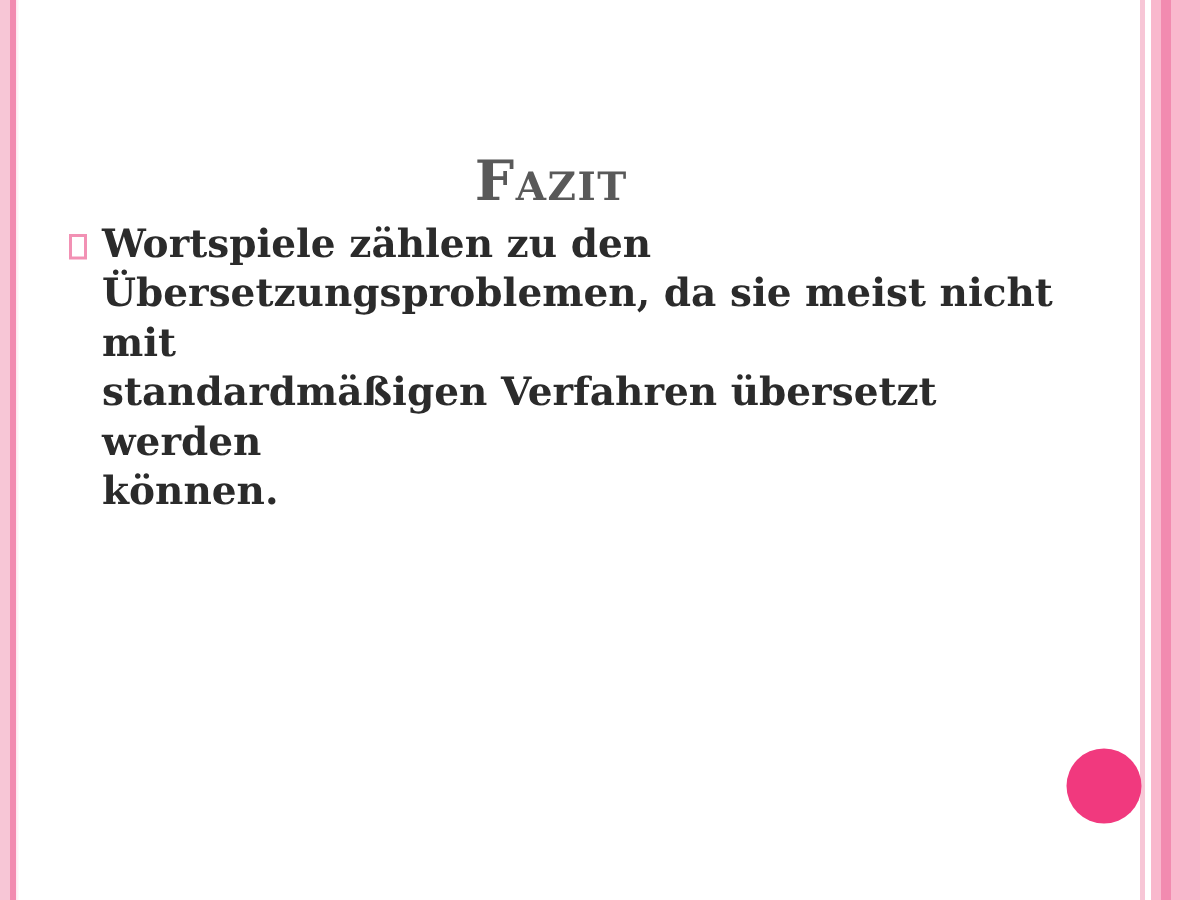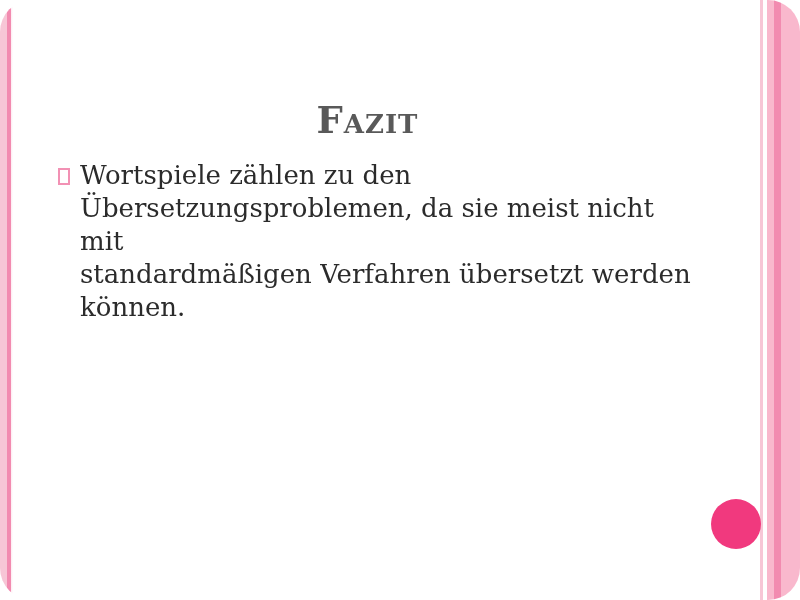--- a/index.html
+++ b/index.html
@@ -7,21 +7,20 @@
     padding: 0;
     background: #ffffff;
   }
   .slide {
     position: relative;
     width: 800px;
     height: 600px;
     overflow: hidden;
     background: var(--background, #ffffff);
     font-family: "DejaVu Serif", "Liberation Serif", serif;
-    border-radius: 32px;
   }
 
   
   .left-stripe {
     position: absolute;
     left: 0;
     top: 0;
     width: 13px;
     height: 600px;
     background: linear-gradient(
@@ -85,25 +84,26 @@
     position: absolute;
     left: 45px;
     top: 147px;
     width: 660px;
     margin: 0;
     padding: 0;
     list-style: none;
   }
   .bullet-item {
     position: relative;
-    margin: 12px;
+    margin: 0;
     padding: 0 0 0 23px;
     font-size: 26px;
     line-height: 33px;
     color: var(--body-text-color, #2b2b2b);
+    font-weight: bold;
   }
   .bullet-marker {
     position: absolute;
     left: 1px;
     top: 9px;
     width: 8px;
     height: 13px;
     border: 2px solid var(--bullet-outline-color, #f291b4);
     background: transparent;
   }

